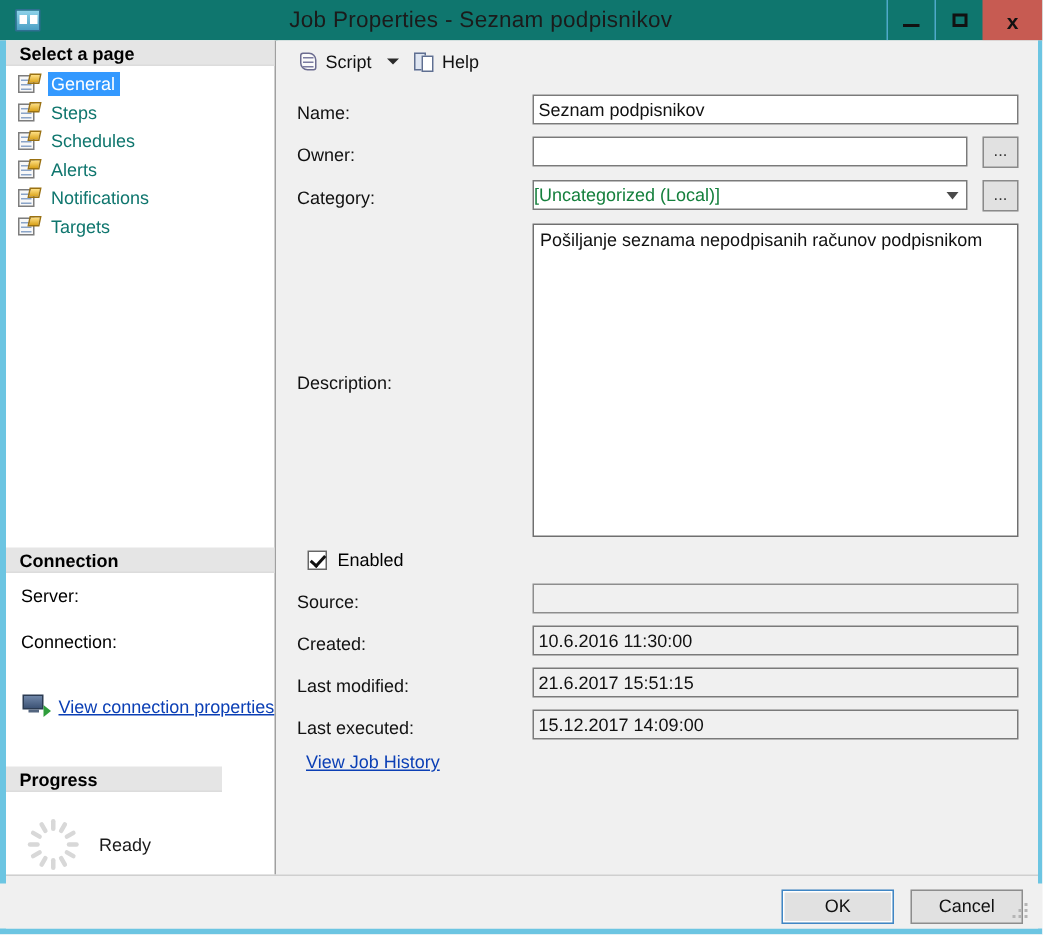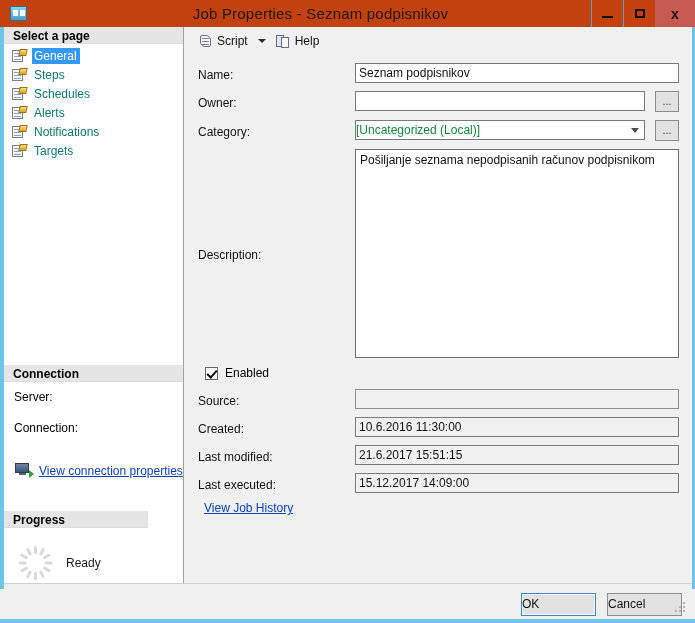--- a/index.html
+++ b/index.html
@@ -23,21 +23,21 @@
     background: #f0f0f0;
     box-sizing: border-box;
   }
 
   
   .titlebar {
     position: absolute;
     left: 0; top: 0;
     width: 695px;
     height: 27px;
-    background: #c2410c;
+    background: #0f766e;
     display: flex;
     align-items: center;
     box-sizing: border-box;
     gap: 16px;
   }
   .title-icon {
     width: 22px;
     height: 20px;
     margin-left: 8px;
     position: relative;
@@ -541,21 +541,21 @@
   .btn {
     position: absolute;
     width: 75px;
     height: 23px;
     top: 9px;
     background: #e1e1e1;
     border: 1px solid #8d8d8d;
     box-sizing: border-box;
     font-size: 12px;
     color: #111;
-    text-align: left;
+    text-align: center;
     line-height: 21px;
     cursor: default;
   }
   .btn.ok { right: 96px; border: 1px solid #3f86c5; box-shadow: inset 0 0 0 1px #ffffff; }
   .btn.cancel { right: 10px; }
 
   .grip {
     position: absolute;
     right: 6px;
     bottom: 6px;

